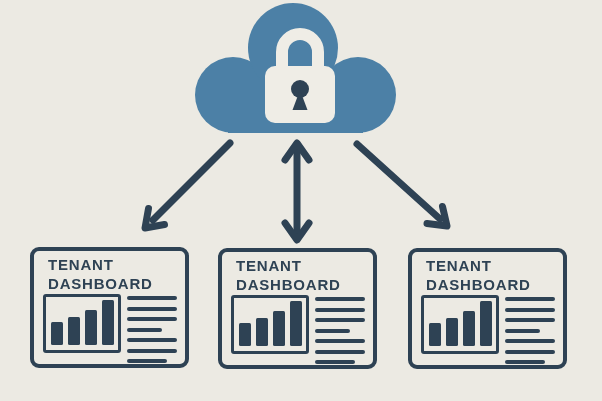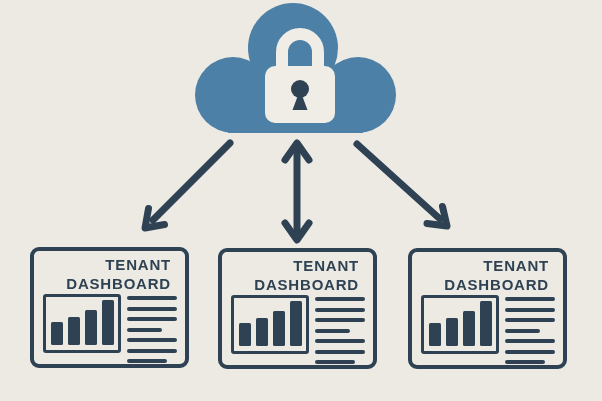--- a/index.html
+++ b/index.html
@@ -26,21 +26,21 @@
     width:159px;height:121px;
     border:4px solid var(--ink);
     border-radius:9px;
     background:var(--bg);
   }
   .panel-1{left:30px;top:247px;}
   .panel-2{left:218px;top:248px;}
   .panel-3{left:408px;top:248px;}
   .panel-title{
     margin-top:4px;
-    text-align:right;
+    text-align:left;
     font-weight:bold;font-size:15px;line-height:19px;
     letter-spacing:0.8px;
     color:var(--ink);
     padding:0 14px;
   }
   .panel-body{
     display:flex;gap:6px;align-items:flex-start;
     padding:1px 8px 0 9px;
   }
   .chart-box{

